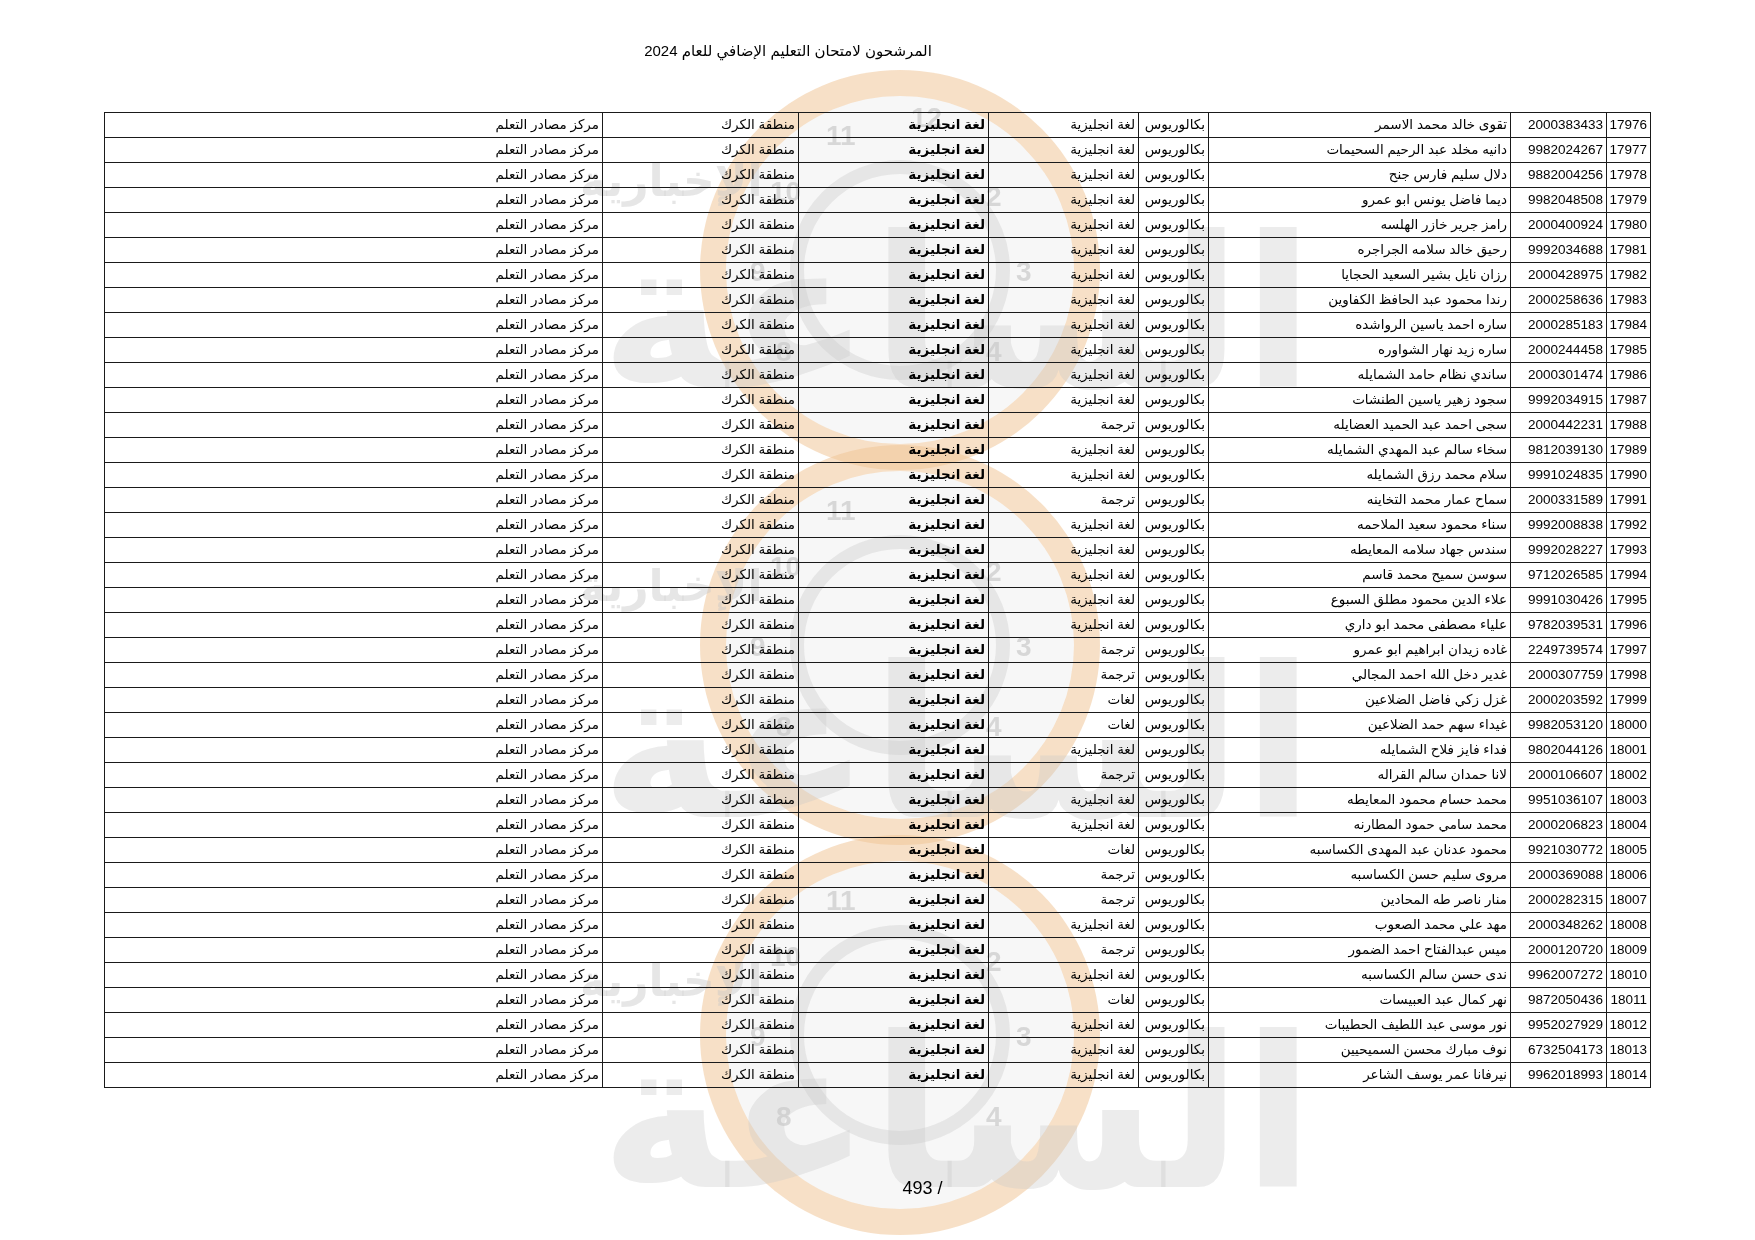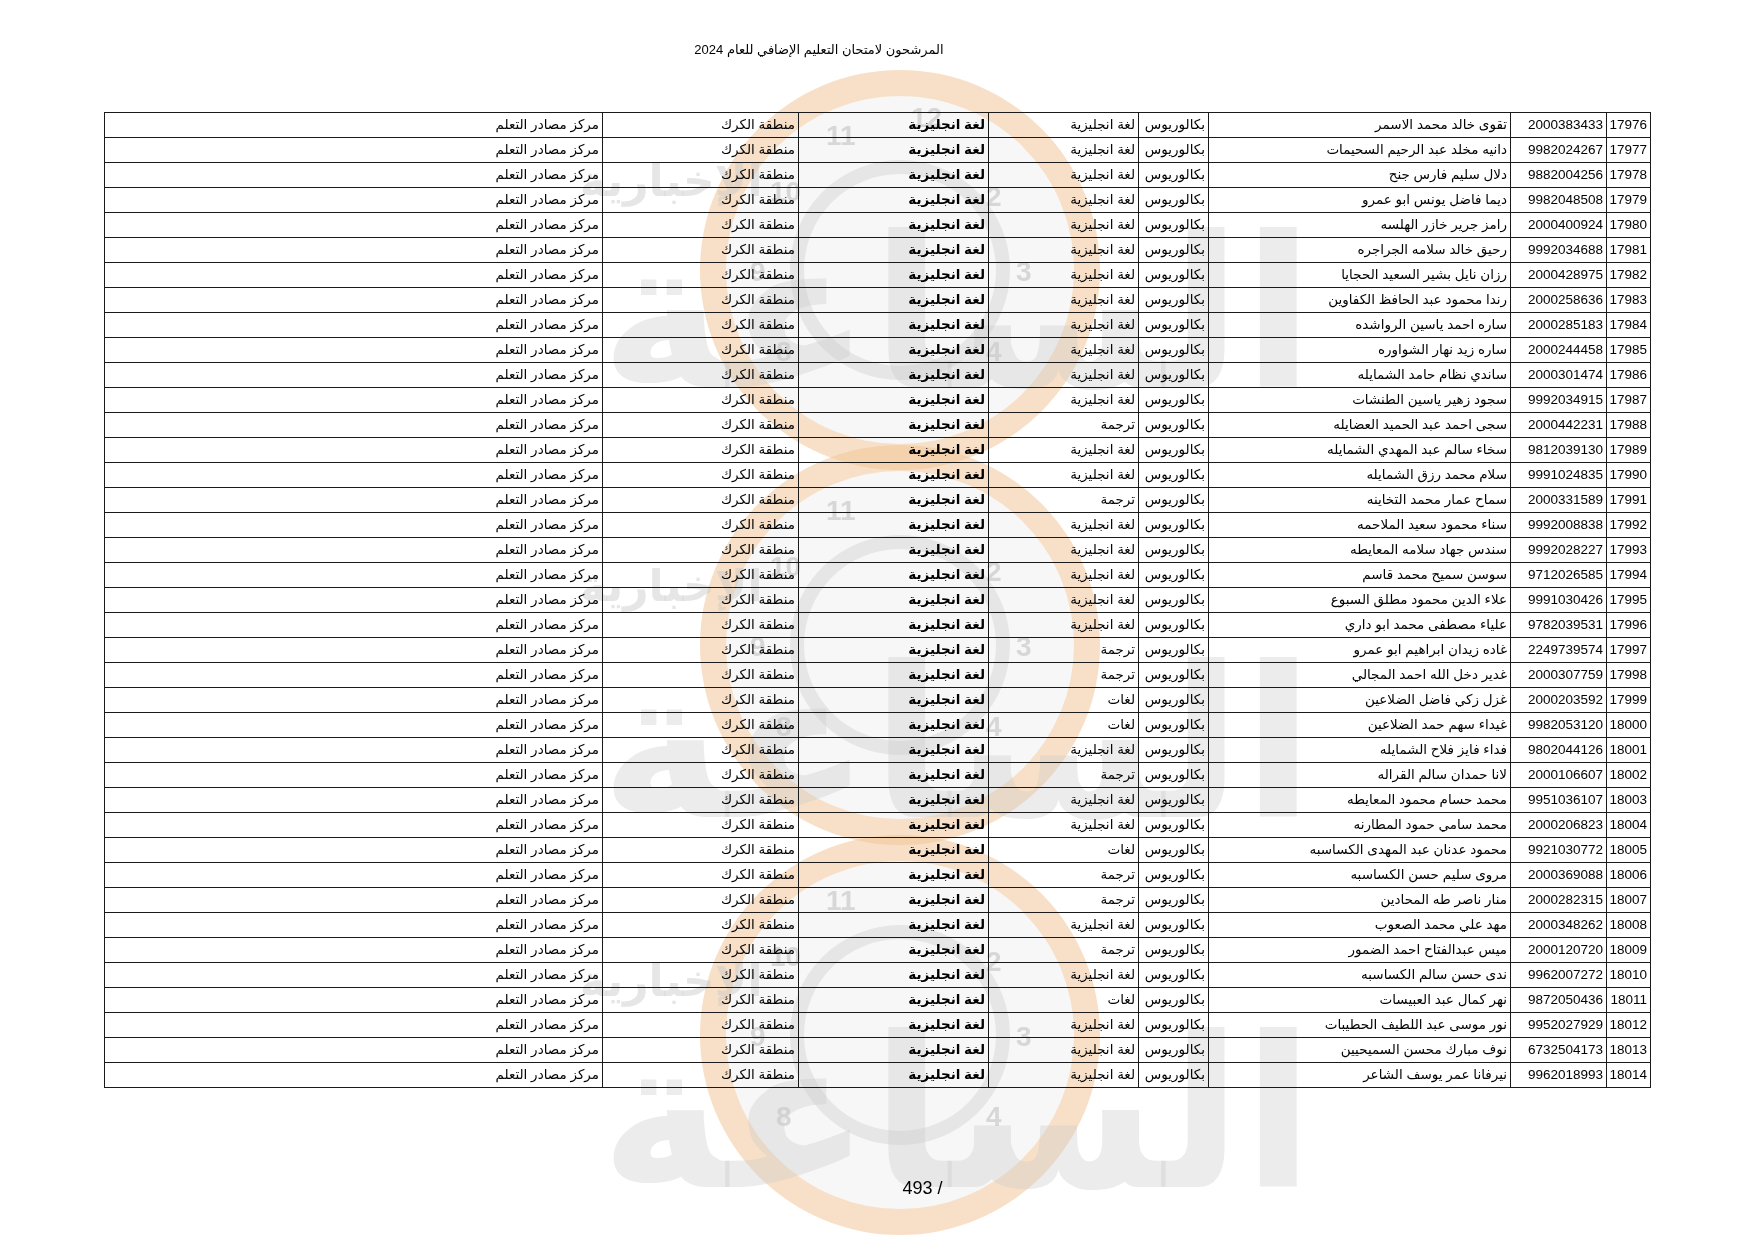--- a/index.html
+++ b/index.html
@@ -26,21 +26,21 @@
   .wm-word {
     font-size: 210px; font-weight: bold; color: rgba(200, 200, 200, 0.35);
     line-height: 1; direction: rtl; white-space: nowrap;
   }
   .wm-small {
     font-size: 44px; font-weight: bold; color: rgba(200, 200, 200, 0.45);
     direction: rtl; white-space: nowrap;
   }
   .page-title {
     position: absolute; top: 42px; left: 0; width: 1576px; text-align: center;
-    font-size: 13px; direction: rtl; z-index: 2; padding-left: 31px;
+    font-size: 15px; direction: rtl; z-index: 2;
   }
   table.roster {
     position: absolute; left: 104px; top: 112px; width: 1547px;
     border-collapse: collapse; direction: rtl; z-index: 2; table-layout: fixed;
   }
   table.roster td {
     border: 1px solid #1a1a1a; height: 24.5px; padding: 0 3px;
     font-size: 13.5px; white-space: nowrap; overflow: hidden;
     text-align: right; line-height: 24px; box-sizing: border-box;
   }

